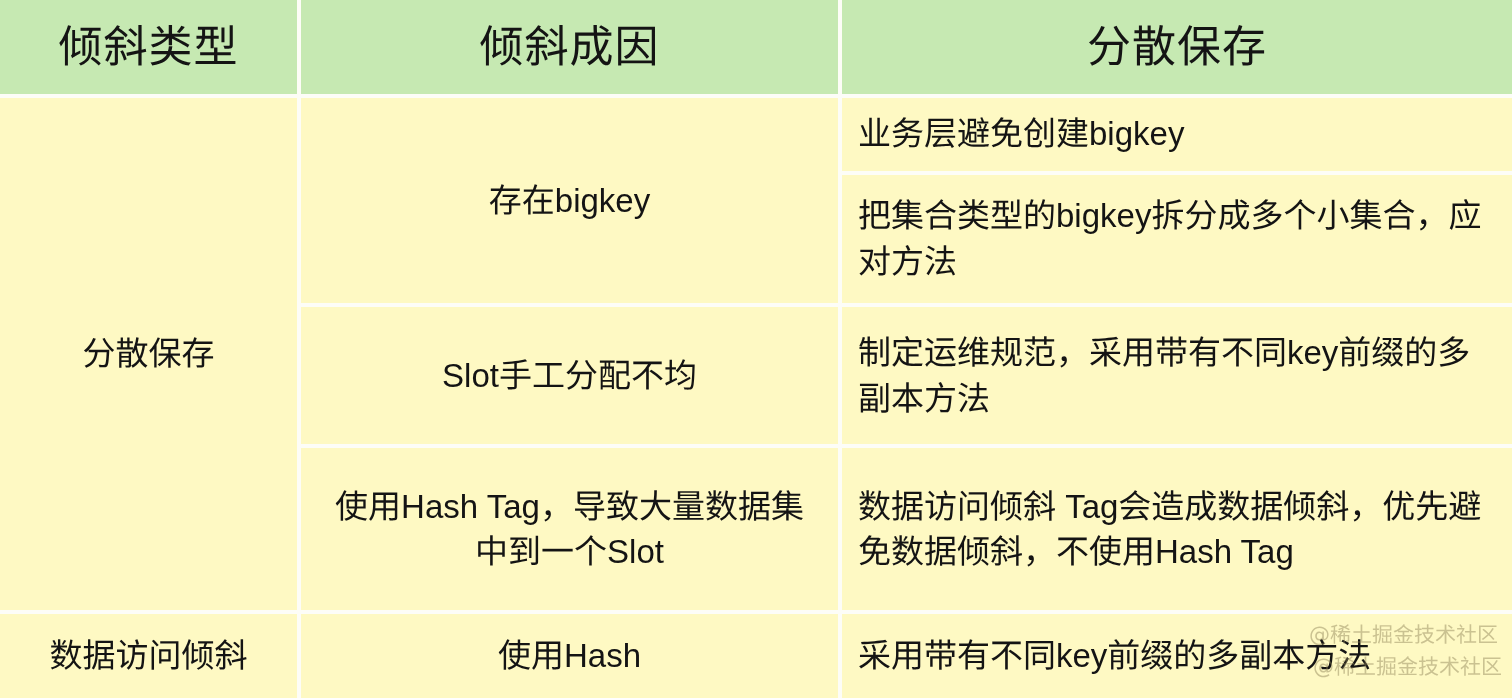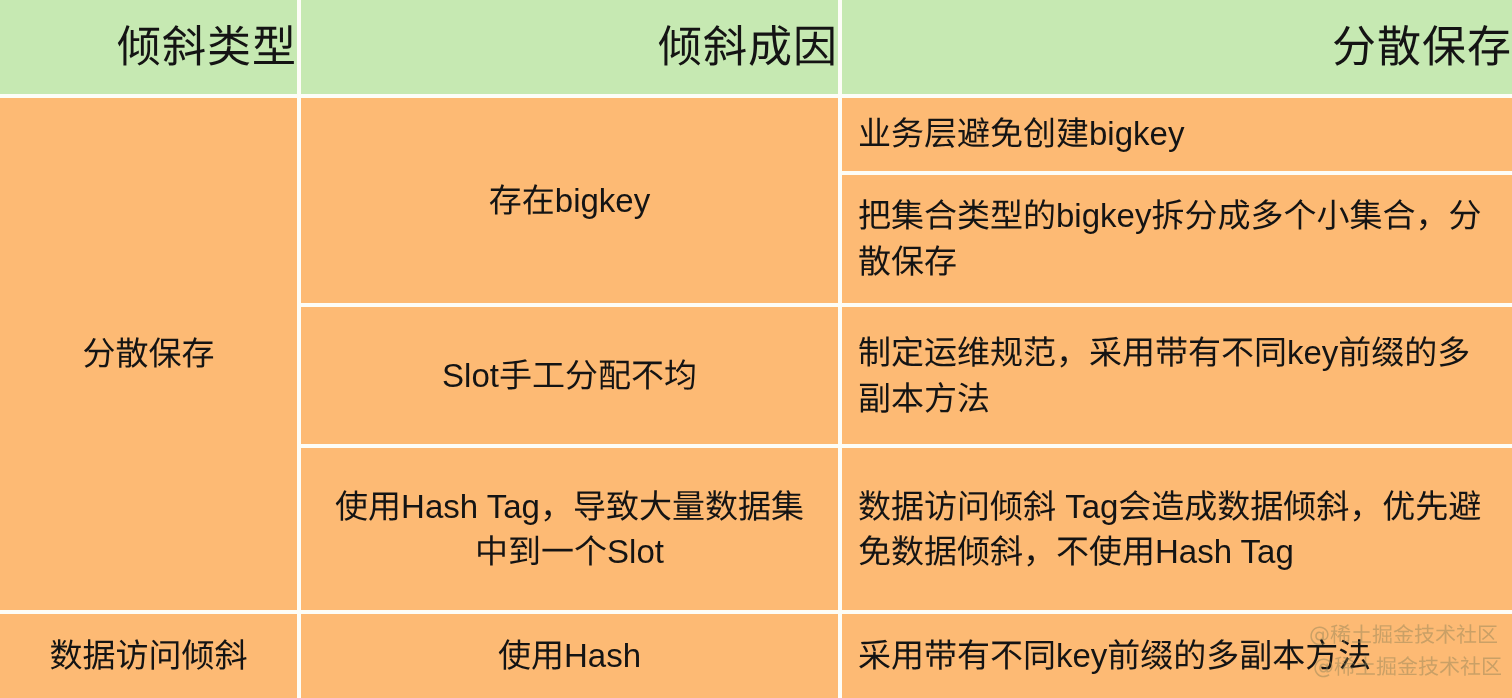--- a/index.html
+++ b/index.html
@@ -41,28 +41,28 @@
     box-sizing: border-box;
   }
   .skew-table tr > *:first-child { border-left: 0; }
   .skew-table tr > *:last-child  { border-right: 0; }
   .skew-table thead tr > * { border-top: 0; }
   .skew-table tbody tr:last-child > * { border-bottom: 0; margin-left: 48px; }
 
   .skew-table thead th {
     background: #c6e9b2;
     height: 96px;
-    text-align: right;
+    text-align: center;
     font-size: 44px;
     line-height: 1.1;
     letter-spacing: 1px;
   }
 
   .skew-table tbody td {
-    background: #fdba74;
+    background: #fef9c3;
     font-size: 33px;
     line-height: 1.38;
   }
 
   .cell-pad-center {
     display: block;
     text-align: center;
     padding: 6px 22px;
   }
   .cell-pad-left {
@@ -130,21 +130,21 @@
         <td class="col-cause-cell" rowspan="2">
           <span class="cell-pad-center">存在bigkey</span>
         </td>
         <td class="col-remedy-cell">
           <span class="cell-pad-left">业务层避免创建bigkey</span>
         </td>
       </tr>
 
       <tr class="row-h-bigkey2">
         <td class="col-remedy-cell">
-          <span class="cell-pad-left">把集合类型的bigkey拆分成多个小集合，分散保存</span>
+          <span class="cell-pad-left">把集合类型的bigkey拆分成多个小集合，应对方法</span>
         </td>
       </tr>
 
       <tr class="row-h-slot">
         <td class="col-cause-cell">
           <span class="cell-pad-center">Slot手工分配不均</span>
         </td>
         <td class="col-remedy-cell">
           <span class="cell-pad-left">制定运维规范，采用带有不同key前缀的多副本方法</span>
         </td>

